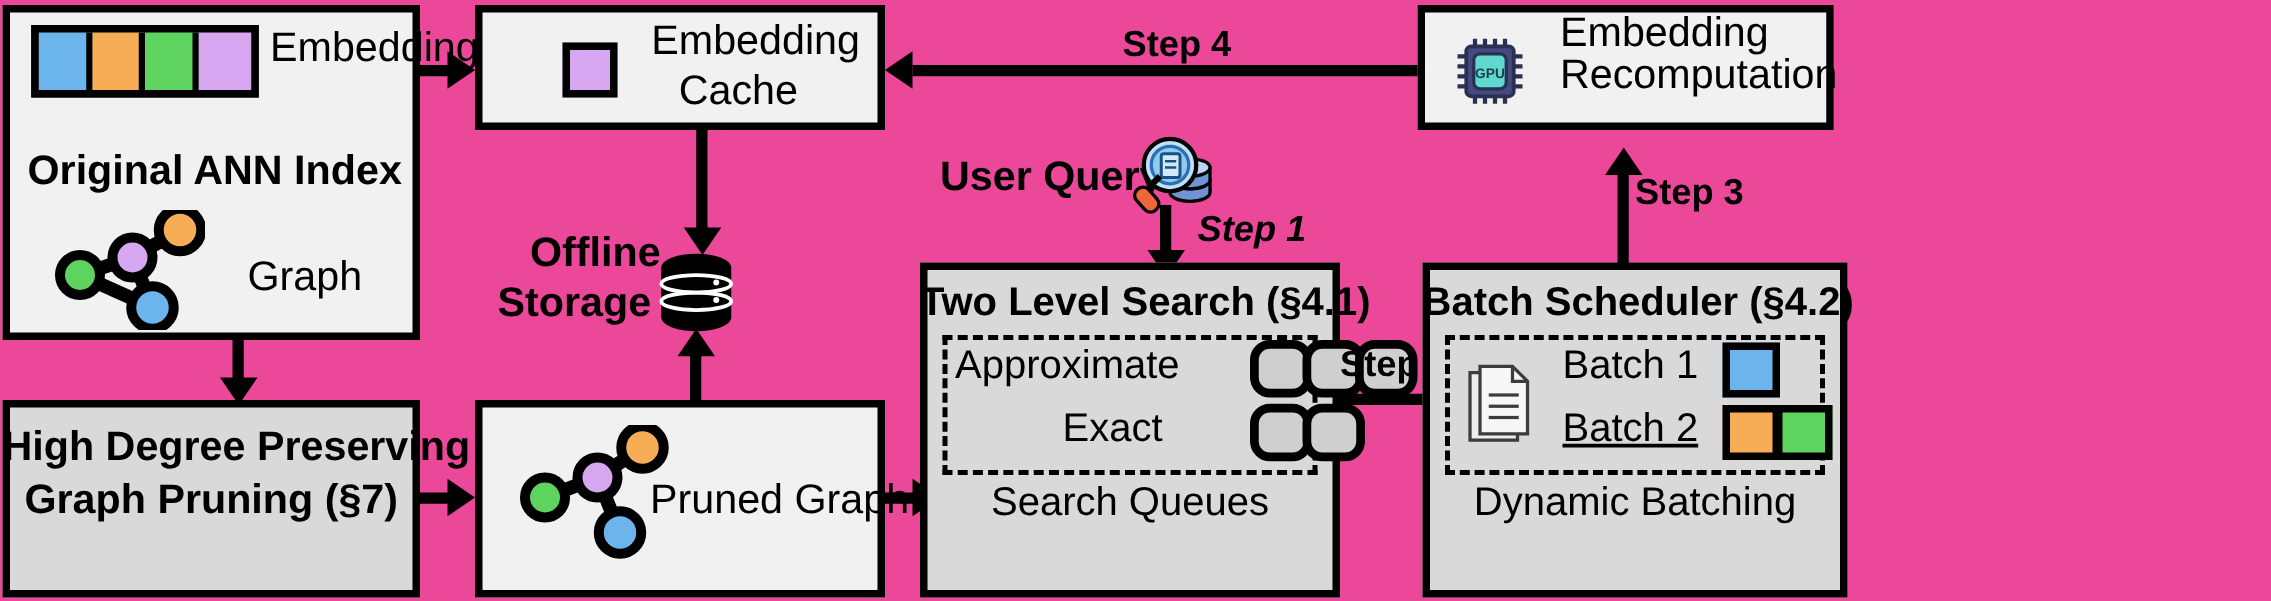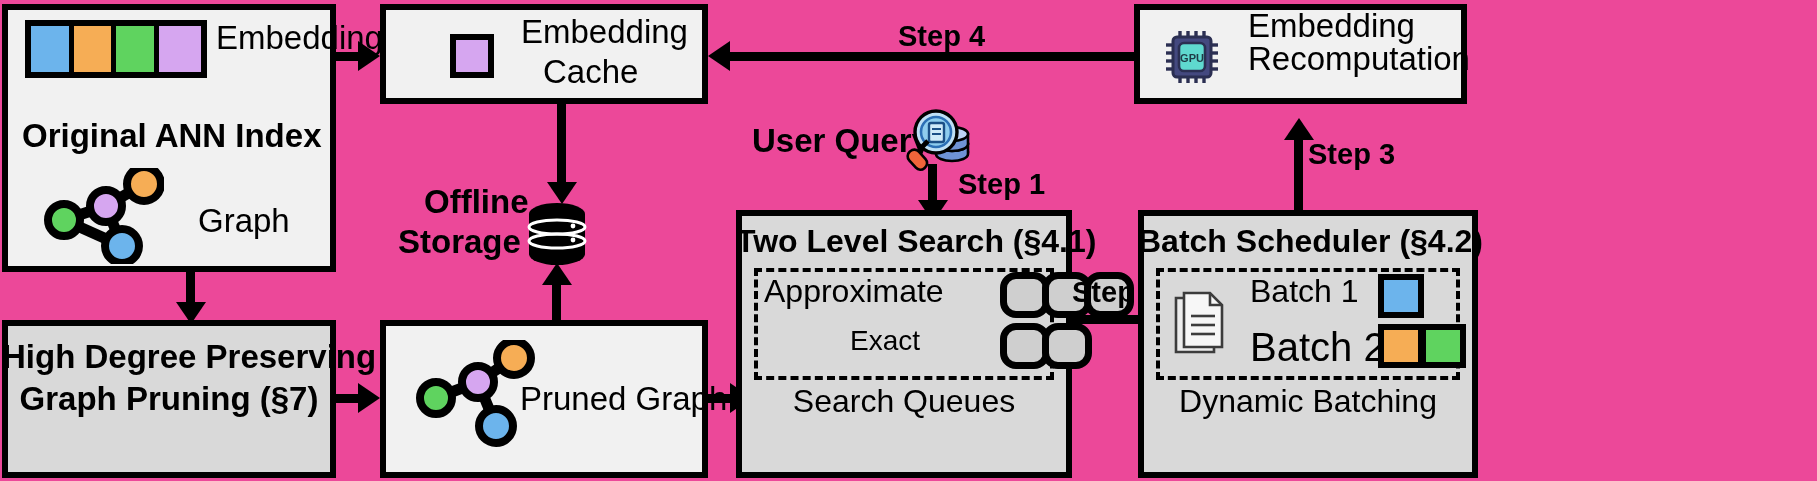--- a/index.html
+++ b/index.html
@@ -187,36 +187,36 @@
     <ellipse cx="52" cy="30" rx="16" ry="7" fill="#bcd3f5" stroke="#000" stroke-width="2.6"></ellipse>
     <rect x="11" y="45" width="13" height="22" rx="6" transform="rotate(-42 17 56)" fill="#f0653a" stroke="#000" stroke-width="2.6"></rect>
     <circle cx="36" cy="28" r="21" fill="#bfe0f5" stroke="#000" stroke-width="3.4"></circle>
     <circle cx="36" cy="28" r="15" fill="#8fcdee" stroke="#2c6fb5" stroke-width="2.6"></circle>
     <rect x="29" y="19" width="15" height="19" rx="2" fill="#cfeaf8" stroke="#1b4f86" stroke-width="2.4"></rect>
     <line x1="32" y1="25" x2="41" y2="25" stroke="#1b4f86" stroke-width="2"></line>
     <line x1="32" y1="30" x2="41" y2="30" stroke="#1b4f86" stroke-width="2"></line>
     <line x1="21" y1="44" x2="28" y2="37" stroke="#000" stroke-width="5"></line>
   </svg>
 
-  <div class="lbl bold" style="left:958px;top:168px;font-size:29px;">Step 1</div>
+  <div class="lbl bold" style="left:958px;top:168px;font-size:29px;font-style:italic;">Step 1</div>
 
   <div class="ln vline" style="left:928px;top:164px;height:44px;"></div>
   <div class="arrowD" style="left:918px;top:200px;"></div>
 
   <div class="box grey" style="left:736px;top:210px;width:336px;height:268px;"></div>
   <div class="lbl bold ctr" style="left:736px;top:224px;width:336px;font-size:32px;">Two Level Search (§4.1)</div>
 
   <div class="dashed" style="left:754px;top:268px;width:300px;height:112px;"></div>
 
   <div class="lbl" style="left:764px;top:274px;font-size:32px;">Approximate</div>
   <div class="slot" style="left:1000px;top:272px;width:50px;height:46px;"></div>
   <div class="slot" style="left:1042px;top:272px;width:50px;height:46px;"></div>
   <div class="slot" style="left:1084px;top:272px;width:50px;height:46px;"></div>
 
-  <div class="lbl" style="left:850px;top:325px;font-size:28px;">Exact</div>
+  <div class="lbl" style="left:850px;top:325px;font-size:32px;">Exact</div>
   <div class="slot" style="left:1000px;top:323px;width:50px;height:46px;"></div>
   <div class="slot" style="left:1042px;top:323px;width:50px;height:46px;"></div>
 
   <div class="lbl ctr" style="left:736px;top:384px;width:336px;font-size:32px;">Search Queues</div>
 
   <div class="lbl bold" style="left:1072px;top:276px;font-size:29px;">Step 2</div>
   <div class="ln hline" style="left:1072px;top:315px;width:86px;"></div>
   <div class="arrowR" style="left:1150px;top:304px;"></div>
 
   <div class="box grey" style="left:1138px;top:210px;width:340px;height:268px;"></div>
@@ -229,21 +229,21 @@
     <path d="M12 5 h26 l12 12 v42 H12 z" fill="#f7f7f7" stroke="#3c3c3c" stroke-width="2.6"></path>
     <path d="M38 5 v12 h12" fill="none" stroke="#3c3c3c" stroke-width="2.6"></path>
     <line x1="19" y1="28" x2="43" y2="28" stroke="#3c3c3c" stroke-width="2.6"></line>
     <line x1="19" y1="37" x2="43" y2="37" stroke="#3c3c3c" stroke-width="2.6"></line>
     <line x1="19" y1="46" x2="43" y2="46" stroke="#3c3c3c" stroke-width="2.6"></line>
   </svg>
 
   <div class="lbl" style="left:1250px;top:274px;font-size:32px;">Batch 1</div>
   <div class="sq" style="left:1378px;top:274px;width:46px;height:44px;background:#6cb4ec;"></div>
 
-  <div class="lbl" style="left:1250px;top:325px;font-size:40px;">Batch 2</div>
+  <div class="lbl" style="left:1250px;top:325px;font-size:32px;text-decoration:underline;">Batch 2</div>
   <div class="sq" style="left:1378px;top:324px;width:46px;height:44px;background:#f6ad55;"></div>
   <div class="sq" style="left:1420px;top:324px;width:46px;height:44px;background:#5fd35f;"></div>
 
   <div class="lbl ctr" style="left:1138px;top:384px;width:340px;font-size:32px;">Dynamic Batching</div>
 
   <div class="lbl bold" style="left:1308px;top:138px;font-size:29px;">Step 3</div>
   <div class="ln vline" style="left:1294px;top:133px;height:78px;"></div>
   <div class="arrowU" style="left:1284px;top:118px;"></div>
 
   <div class="box" style="left:1134px;top:4px;width:333px;height:100px;"></div>

